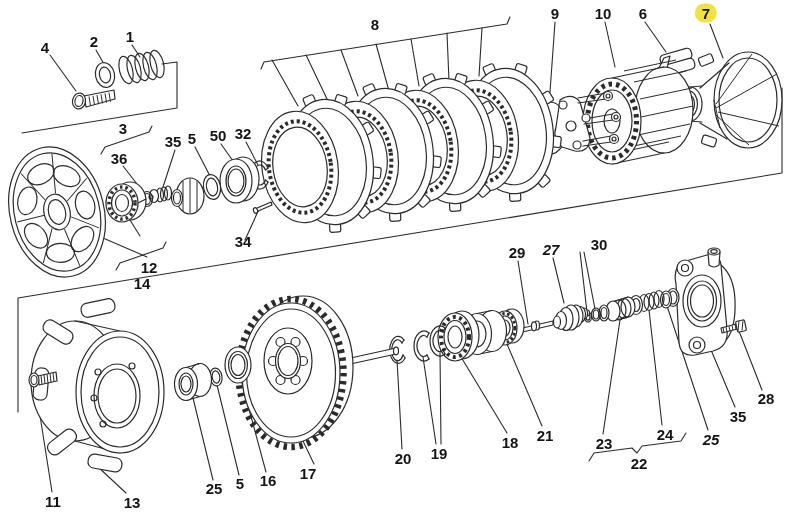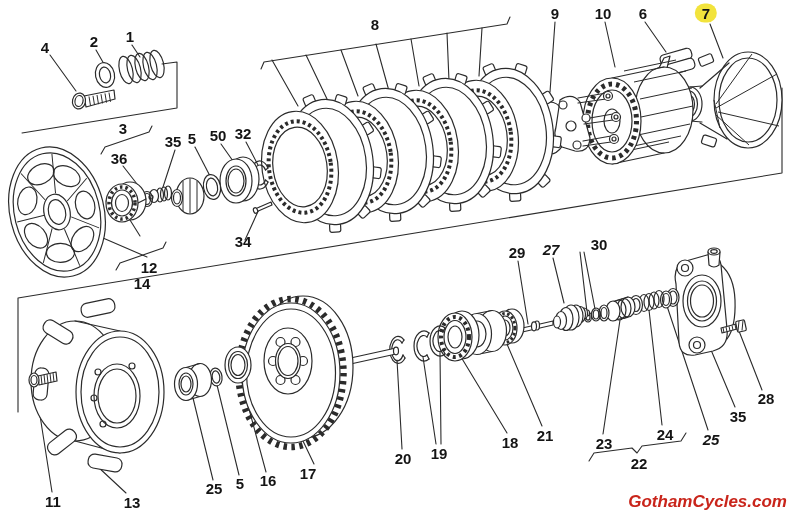--- a/index.html
+++ b/index.html
@@ -444,15 +444,14 @@
       <div class="callout" style="left: 510px; top: 442px;">18</div>
       <div class="callout" style="left: 545px; top: 435px;">21</div>
       <div class="callout" style="left: 604px; top: 443px;">23</div>
       <div class="callout" style="left: 639px; top: 463px;">22</div>
       <div class="callout" style="left: 665px; top: 434px;">24</div>
       <div class="callout" style="left: 711px; top: 439px; font-style: italic;">25</div>
       <div class="callout" style="left: 738px; top: 416px;">35</div>
       <div class="callout" style="left: 766px; top: 398px;">28</div>
     </div>
 
-<div class="watermark" style="color: rgb(201, 37, 27);">GothamCycles.com</div>
 
 </div>
 
 </body></html>

